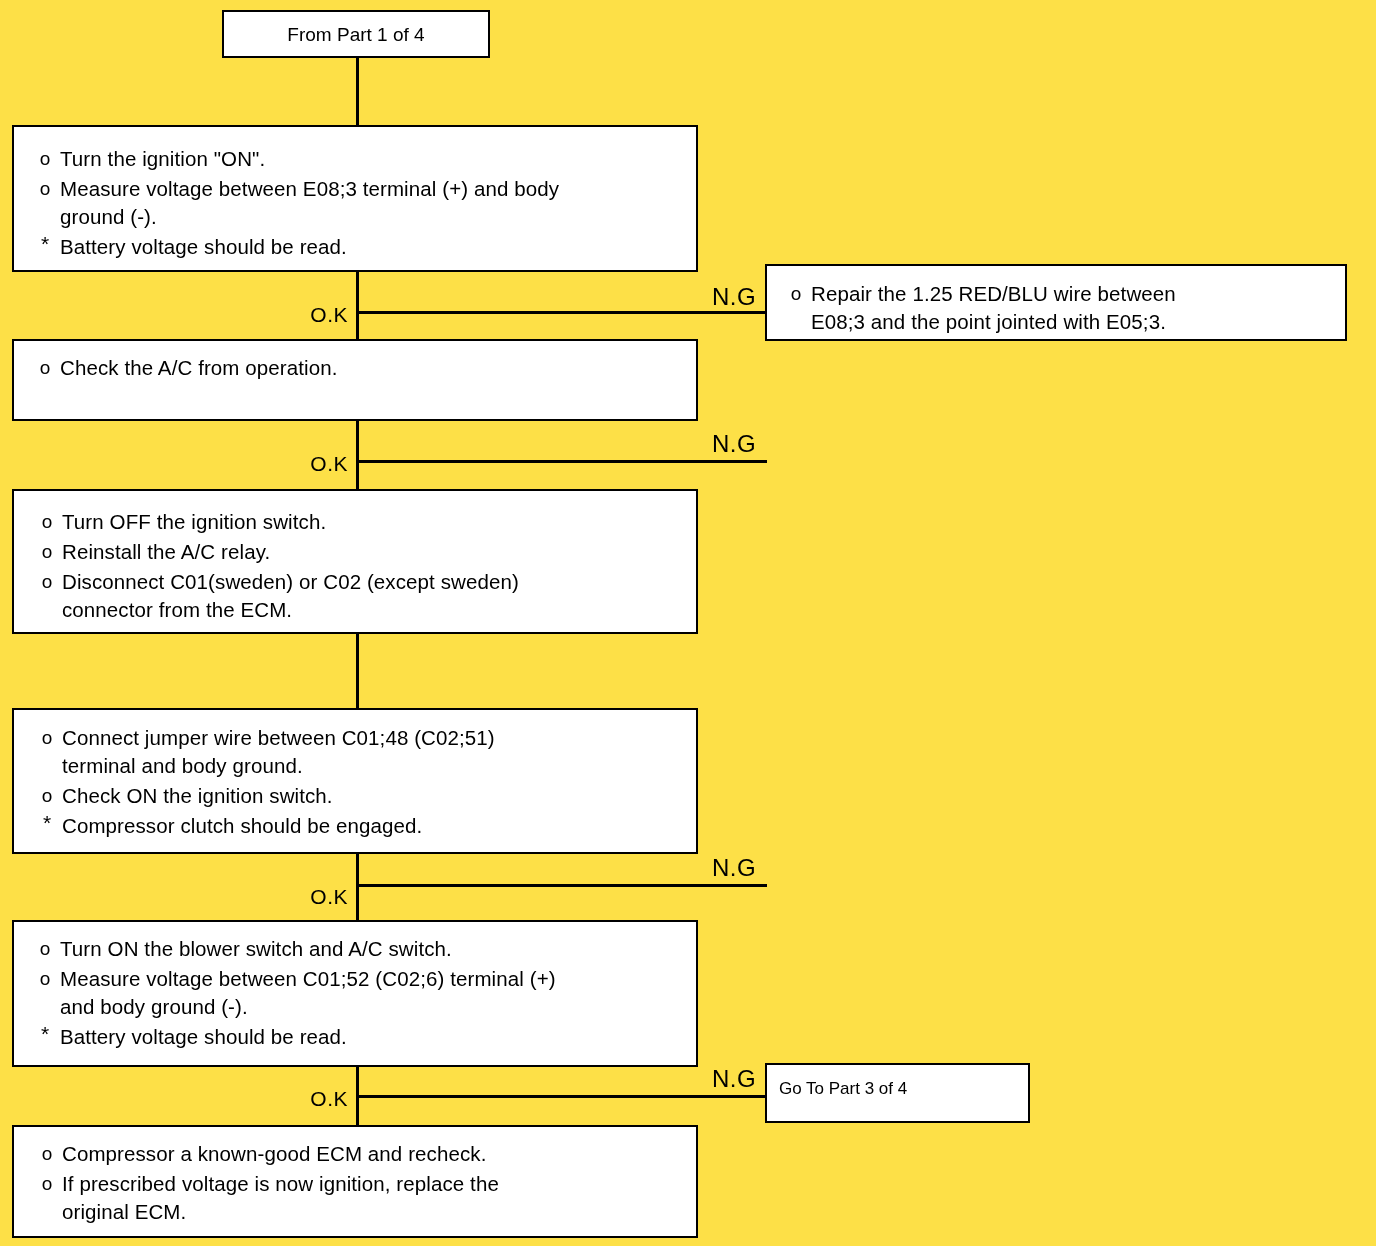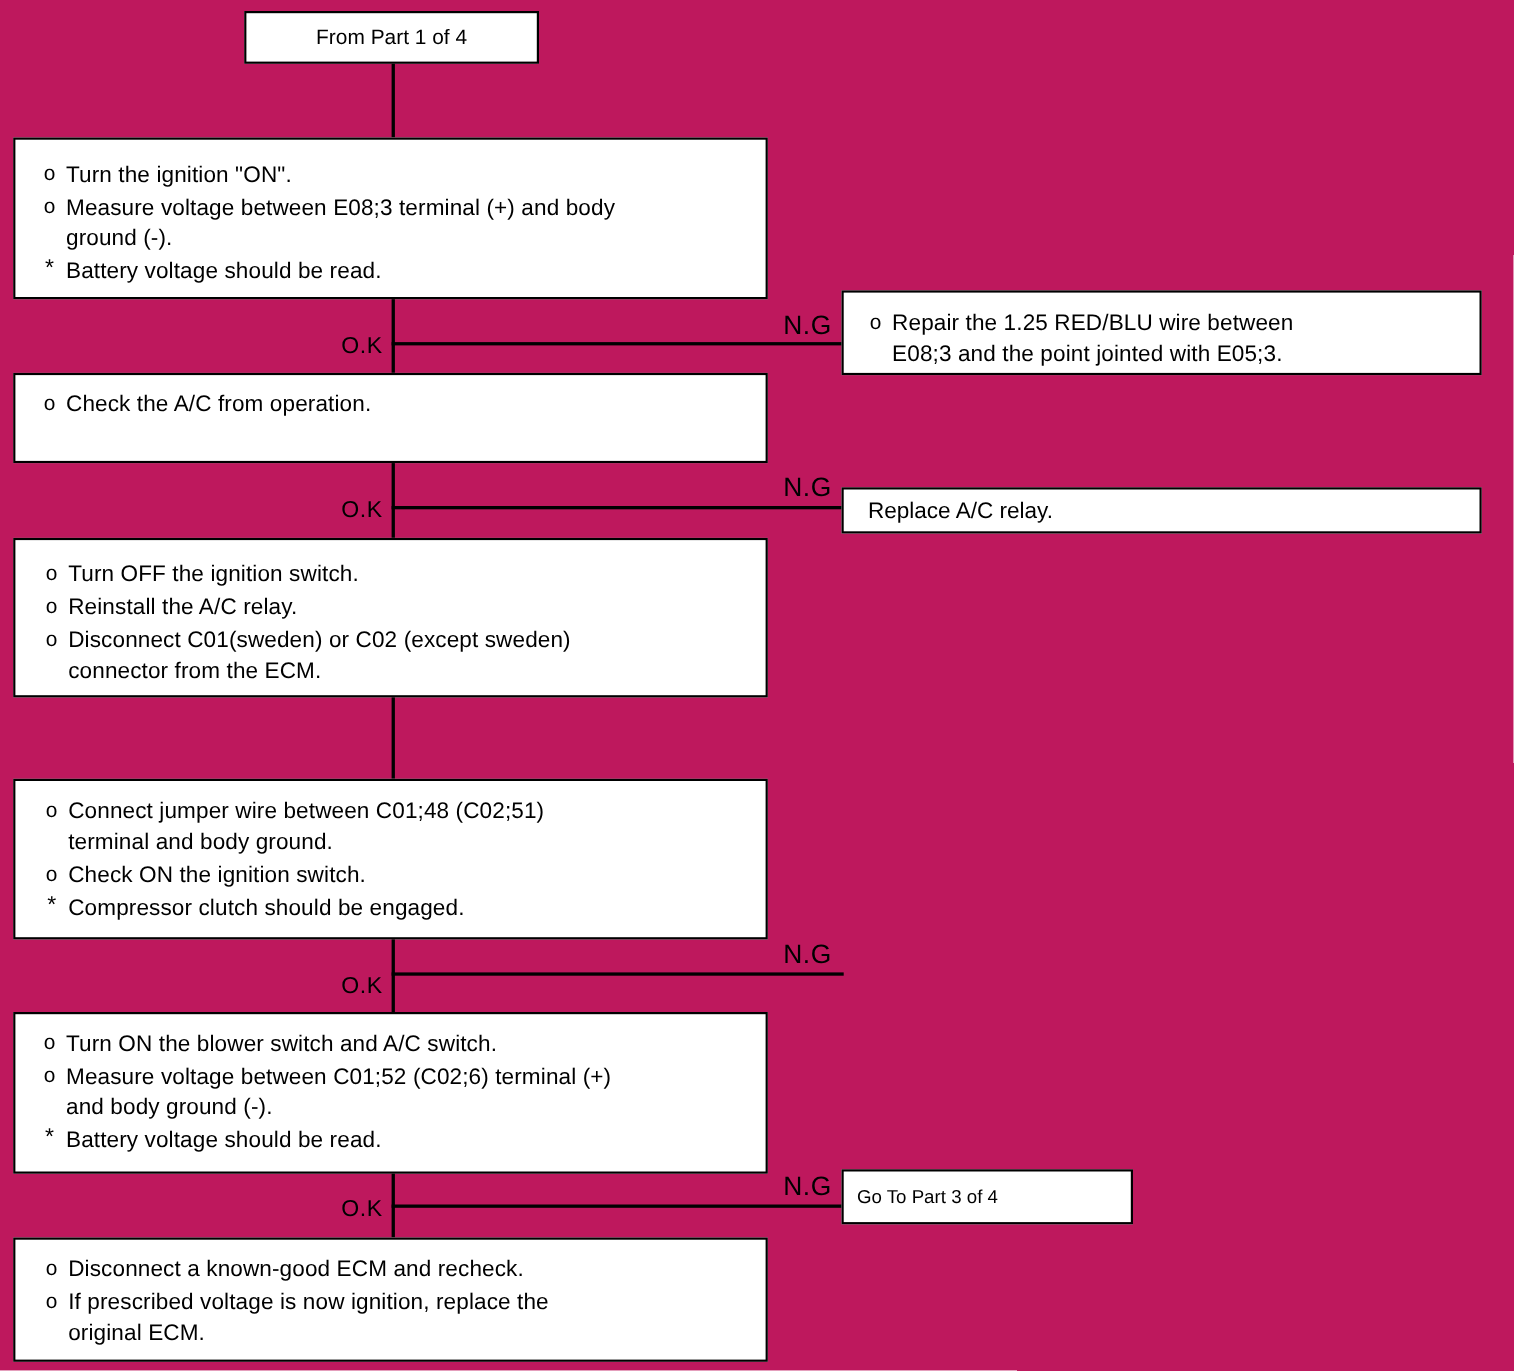--- a/index.html
+++ b/index.html
@@ -9,21 +9,21 @@
     background: #ffffff;
   }
   body {
     font-family: "Liberation Sans", sans-serif;
     color: #000000;
   }
   #canvas {
     position: relative;
     width: 1376px;
     height: 1246px;
-    background: #be185d;
+    background: #fde047;
     overflow: hidden;
   }
   .box {
     position: absolute;
     box-sizing: border-box;
     border: 2px solid #000000;
     background: #ffffff;
   }
   .box-inner {
     position: relative;
@@ -153,25 +153,20 @@
         <span class="row-text">Check the A/C from operation.</span>
       </div>
     </div>
   </div>
 
   <div class="vline" style="left:356px; top:421px; width:3px; height:68px;"></div>
   <div class="ok-label" style="left:240px; top:452px; width:108px;">O.K</div>
   <div class="hline" style="left:356px; top:460px; width:411px; height:3px;"></div>
   <div class="ng-label" style="left:712px; top:433px;">N.G</div>
 
-  <div class="box" style="left:765px; top:443px; width:582px; height:42px;">
-    <div class="box-inner">
-      <div class="plain-text" style="left:22px; top:6px;">Replace A/C relay.</div>
-    </div>
-  </div>
 
   <div class="box" style="left:12px; top:489px; width:686px; height:145px;">
     <div class="box-inner">
       <div class="row" style="top:17px; padding-left:18px; padding-right:12px;">
         <span class="bullet">o</span>
         <span class="row-text">Turn OFF the ignition switch.</span>
       </div>
       <div class="row" style="top:47px; padding-left:18px; padding-right:12px;">
         <span class="bullet">o</span>
         <span class="row-text">Reinstall the A/C relay.</span>
@@ -226,31 +221,31 @@
         <span class="row-text">Battery voltage should be read.</span>
       </div>
     </div>
   </div>
 
   <div class="vline" style="left:356px; top:1067px; width:3px; height:58px;"></div>
   <div class="ok-label" style="left:240px; top:1087px; width:108px;">O.K</div>
   <div class="hline" style="left:356px; top:1095px; width:411px; height:3px;"></div>
   <div class="ng-label" style="left:712px; top:1068px;">N.G</div>
 
-  <div class="box" style="left:765px; top:1063px; width:265px; height:50px;">
+  <div class="box" style="left:765px; top:1063px; width:265px; height:60px;">
     <div class="box-inner">
       <div class="small-text" style="left:12px; top:12px;">Go To Part 3 of 4</div>
     </div>
   </div>
 
   <div class="box" style="left:12px; top:1125px; width:686px; height:113px;">
     <div class="box-inner">
       <div class="row" style="top:13px; padding-left:18px; padding-right:12px;">
         <span class="bullet">o</span>
-        <span class="row-text">Disconnect a known-good ECM and recheck.</span>
+        <span class="row-text">Compressor a known-good ECM and recheck.</span>
       </div>
       <div class="row" style="top:43px; padding-left:18px; padding-right:12px;">
         <span class="bullet">o</span>
         <span class="row-text">If prescribed voltage is now ignition, replace the
 original ECM.</span>
       </div>
     </div>
   </div>
 
 </div>

